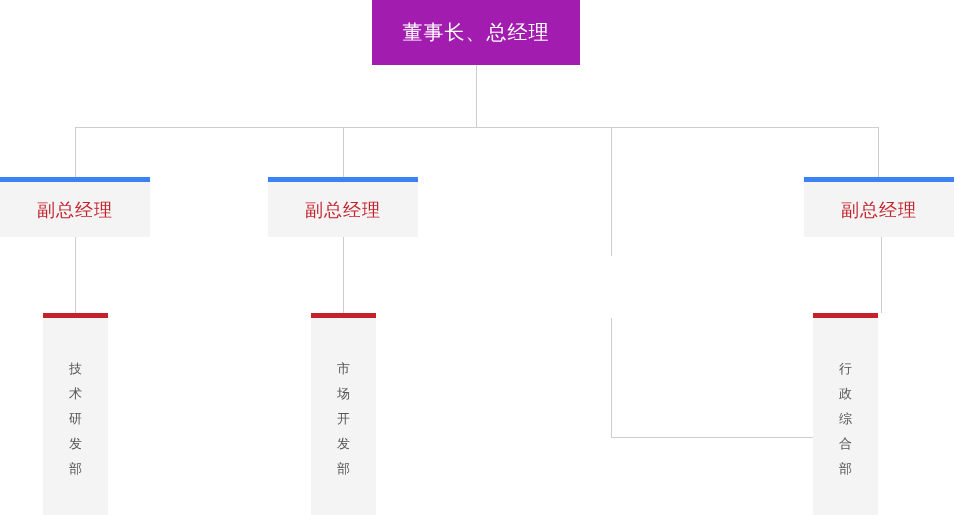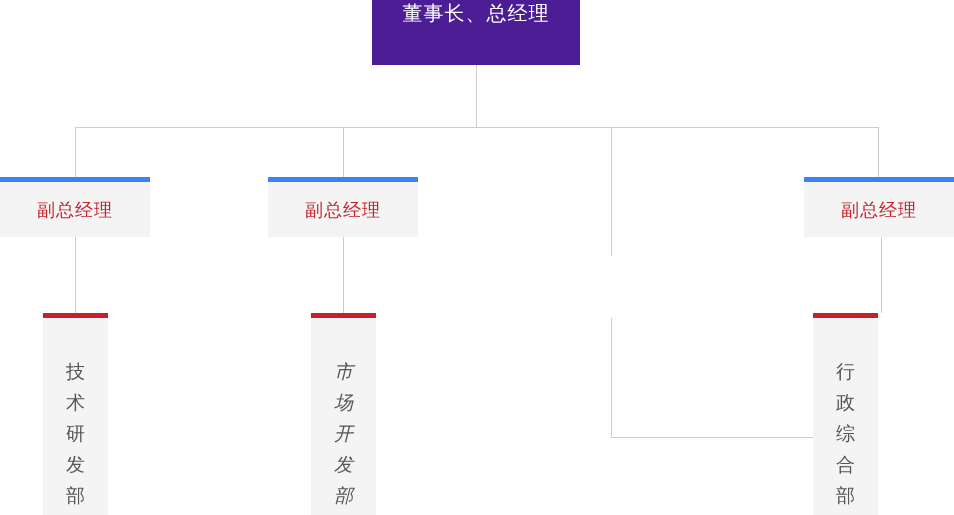--- a/index.html
+++ b/index.html
@@ -15,22 +15,22 @@
   }
 
   
   .line{position:absolute;background:#cdcdcd;}
   .vline{width:1px;}
   .hline{height:1px;}
 
   
   .node-root{
     position:absolute;
-    background:#4c1d95;
-    display:flex;align-items:flex-start;justify-content:center;
+    background:#a21caf;
+    display:flex;align-items:center;justify-content:center;
     box-sizing:border-box;
   }
   .node-root .label{
     color:#ffffff;
     font-size:20px;
     letter-spacing:1px;
     white-space:nowrap;
   }
 
   
@@ -52,22 +52,22 @@
   .node-leaf{
     position:absolute;
     background:#f4f4f4;
     border-top:5px solid #c4212b;
     box-sizing:border-box;
     display:flex;
     justify-content:center;
   }
   .node-leaf .label{
     color:#555555;
-    font-size:19px;
-    line-height:31px;
+    font-size:13px;
+    line-height:25px;
     width:1em;
     word-break:break-all;
     text-align:center;
     margin-top:38px;
     letter-spacing:0px;
   }
 </style>
 </head>
 <body>
 
@@ -108,21 +108,21 @@
 
 
   <div class="node-mid" style="left:804px;top:177px;width:150px;height:60px;">
     <span class="label">副总经理</span>
   </div>
 
   <div class="node-leaf" style="left:43px;top:313px;width:65px;height:202px;">
     <span class="label">技术研发部</span>
   </div>
 
-  <div class="node-leaf" style="left:311px;top:313px;width:65px;height:202px;font-style:italic;">
+  <div class="node-leaf" style="left:311px;top:313px;width:65px;height:202px;">
     <span class="label">市场开发部</span>
   </div>
 
   <div class="node-leaf" style="left:813px;top:313px;width:65px;height:202px;">
     <span class="label">行政综合部</span>
   </div>
 
 </div>
 
 </body></html>

